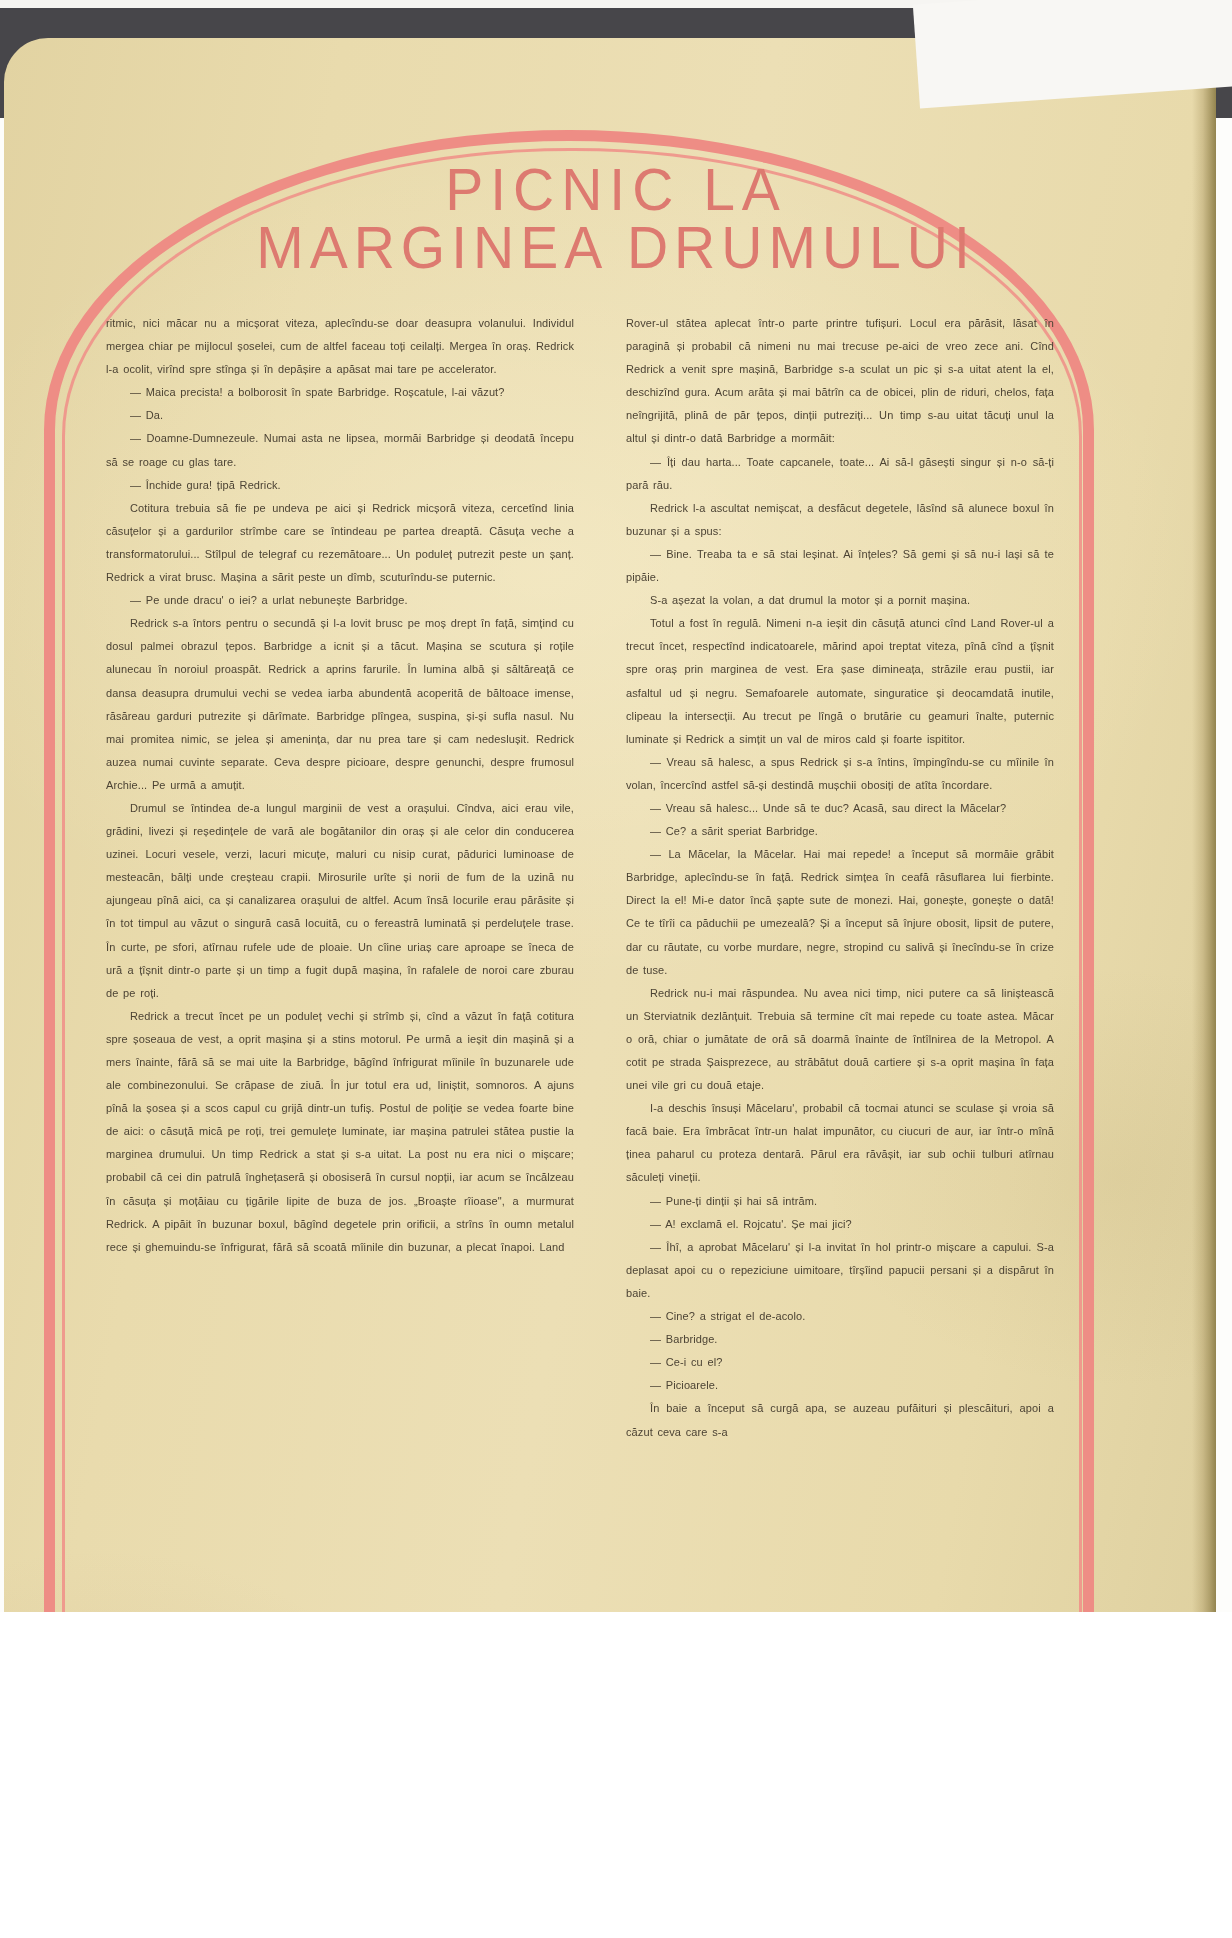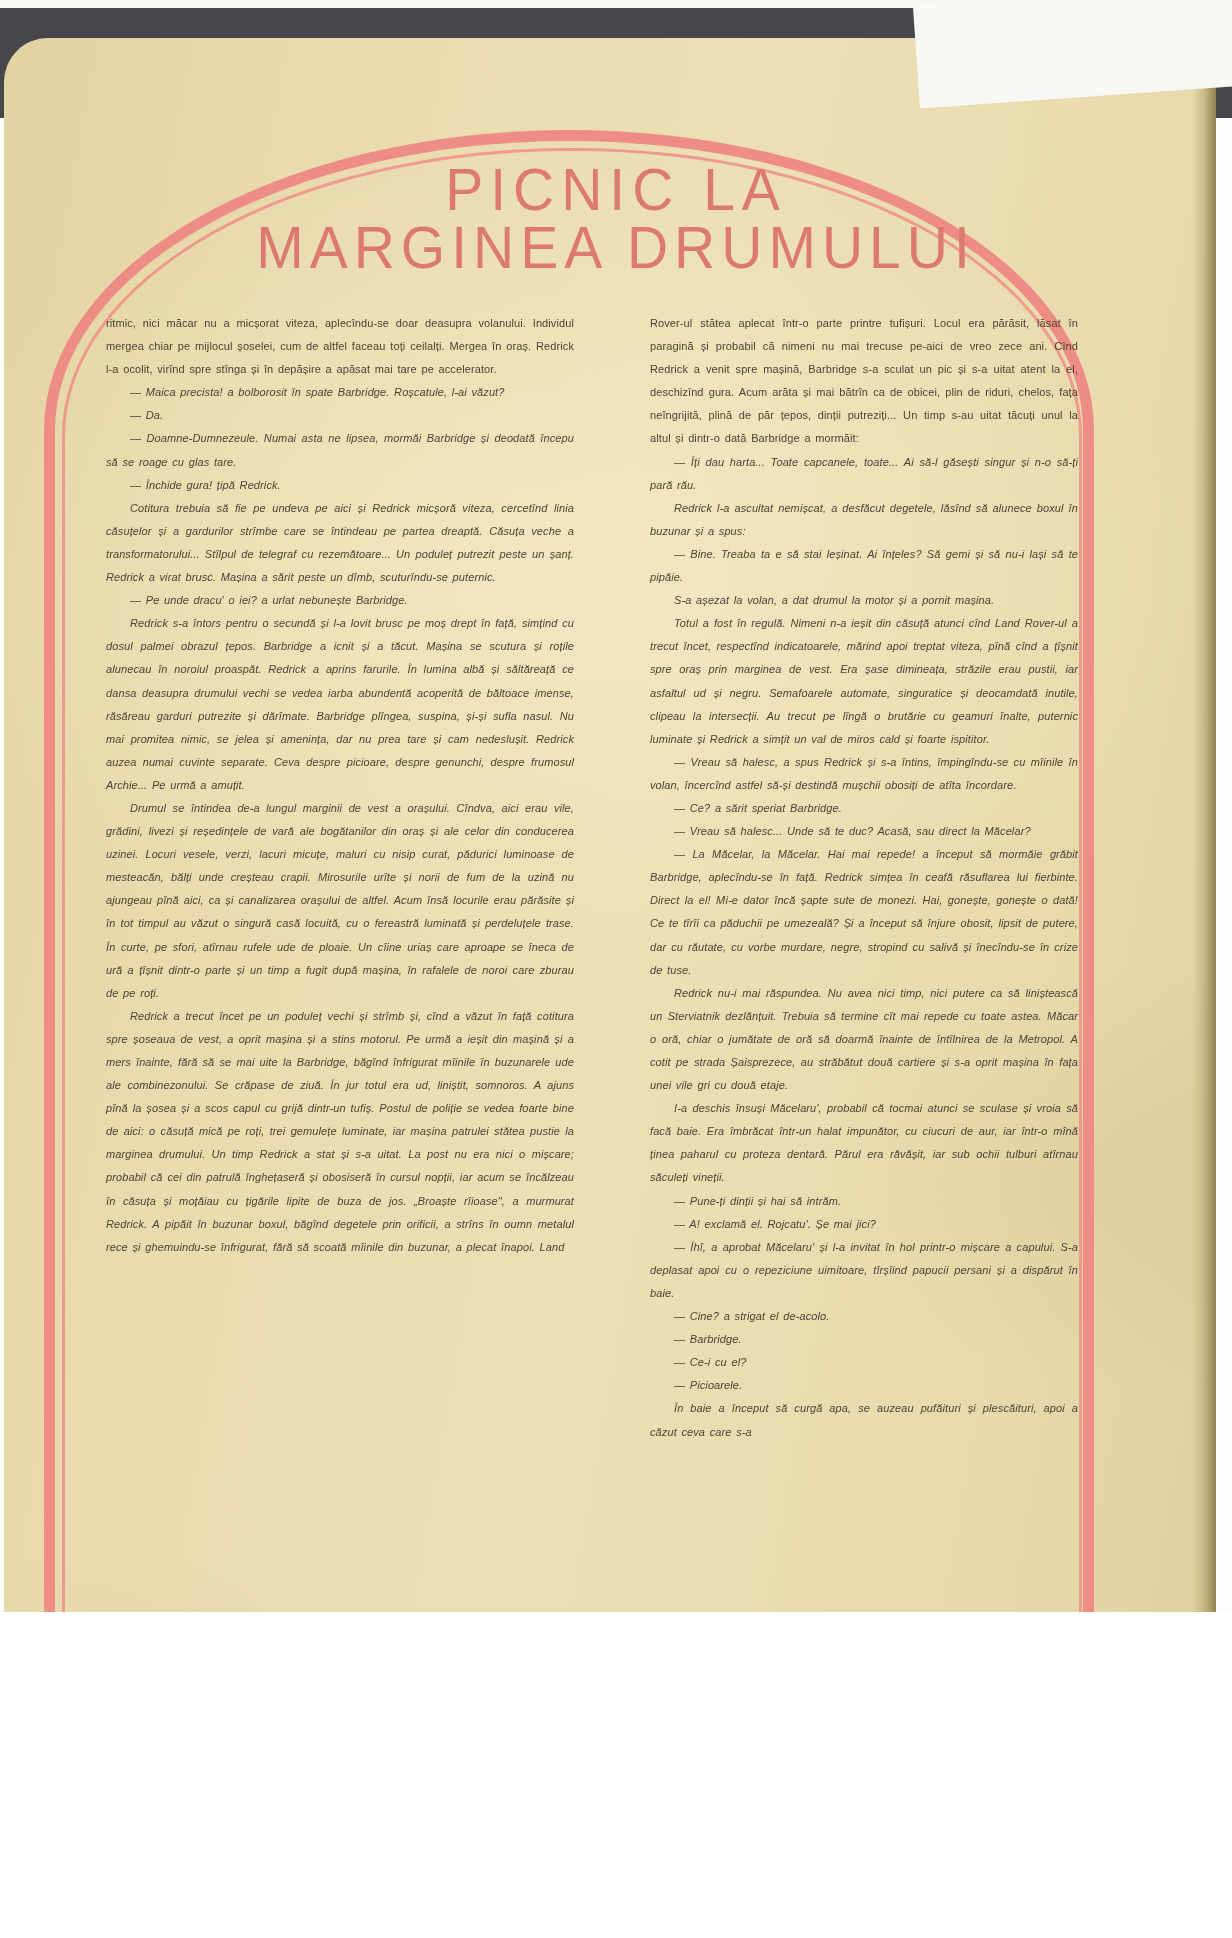--- a/index.html
+++ b/index.html
@@ -31,23 +31,23 @@
         border:3px solid #ef928a;
         border-radius:508px 508px 0 0 / 288px 288px 0 0;opacity:.9;}
   
   .title{position:absolute;left:6px;top:160px;width:1220px;text-align:center;color:#dd7a70;}
   .title .t1{font-size:57px;letter-spacing:7px;line-height:58px;transform:scaleY(1.04);}
   .title .t2{font-size:57px;letter-spacing:6px;line-height:58px;margin-top:0px;transform:scaleY(1.04);}
   
   .col{position:absolute;top:312px;color:#4c4334;font-size:11px;line-height:23.1px;
        word-spacing:1.5px;letter-spacing:.1px;}
   .col-left{left:106px;width:468px;}
-  .col-right{left:626px;width:428px;margin-left:24px;}
+  .col-right{left:626px;width:428px;}
   .para{margin:0;text-align:justify;}
-  .para.ind{text-indent:24px;font-style:italic;}
+  .para.ind{text-indent:24px;}
   
   .sf-logo{position:absolute;left:64px;top:1752px;width:130px;height:92px;}
   .sf-logo .back,.sf-logo .front{position:absolute;left:0;top:0;font-family:"DejaVu Sans", sans-serif;
         font-weight:bold;font-size:64px;line-height:64px;letter-spacing:-8px;}
   .sf-logo .back{color:#2f2a1a;transform:translate(-5px,6px);}
   .sf-logo .front{color:#575139;text-shadow:0 0 1px #efe3bc;}
   .imprint{position:absolute;left:170px;top:1757px;color:#45402f;font-weight:bold;
         font-size:22px;line-height:22px;letter-spacing:.8px;}
   .footer-rule{position:absolute;left:170px;top:1790px;width:938px;height:5px;
         border-top:4px solid #45402f;border-bottom:3px solid #45402f;transform:rotate(-0.2deg);}
@@ -96,22 +96,22 @@
       <p class="para ind">Redrick a trecut încet pe un poduleț vechi și strîmb și, cînd a văzut în față cotitura spre șoseaua de vest, a oprit mașina și a stins motorul. Pe urmă a ieșit din mașină și a mers înainte, fără să se mai uite la Barbridge, băgînd înfrigurat mîinile în buzunarele ude ale combinezonului. Se crăpase de ziuă. În jur totul era ud, liniștit, somnoros. A ajuns pînă la șosea și a scos capul cu grijă dintr-un tufiș. Postul de poliție se vedea foarte bine de aici: o căsuță mică pe roți, trei gemulețe luminate, iar mașina patrulei stătea pustie la marginea drumului. Un timp Redrick a stat și s-a uitat. La post nu era nici o mișcare; probabil că cei din patrulă înghețaseră și obosiseră în cursul nopții, iar acum se încălzeau în căsuța și moțăiau cu țigările lipite de buza de jos. „Broaște rîioase", a murmurat Redrick. A pipăit în buzunar boxul, băgînd degetele prin orificii, a strîns în oumn metalul rece și ghemuindu-se înfrigurat, fără să scoată mîinile din buzunar, a plecat înapoi. Land</p>
     </div>
   <div id="col-right" class="col col-right">
       <p class="para">Rover-ul stătea aplecat într-o parte printre tufișuri. Locul era părăsit, lăsat în paragină și probabil că nimeni nu mai trecuse pe-aici de vreo zece ani. Cînd Redrick a venit spre mașină, Barbridge s-a sculat un pic și s-a uitat atent la el, deschizînd gura. Acum arăta și mai bătrîn ca de obicei, plin de riduri, chelos, fața neîngrijită, plină de păr țepos, dinții putreziți... Un timp s-au uitat tăcuți unul la altul și dintr-o dată Barbridge a mormăit:</p>
       <p class="para ind">— Îți dau harta... Toate capcanele, toate... Ai să-l găsești singur și n-o să-ți pară rău.</p>
       <p class="para ind">Redrick l-a ascultat nemișcat, a desfăcut degetele, lăsînd să alunece boxul în buzunar și a spus:</p>
       <p class="para ind">— Bine. Treaba ta e să stai leșinat. Ai înțeles? Să gemi și să nu-i lași să te pipăie.</p>
       <p class="para ind">S-a așezat la volan, a dat drumul la motor și a pornit mașina.</p>
       <p class="para ind">Totul a fost în regulă. Nimeni n-a ieșit din căsuță atunci cînd Land Rover-ul a trecut încet, respectînd indicatoarele, mărind apoi treptat viteza, pînă cînd a țîșnit spre oraș prin marginea de vest. Era șase dimineața, străzile erau pustii, iar asfaltul ud și negru. Semafoarele automate, singuratice și deocamdată inutile, clipeau la intersecții. Au trecut pe lîngă o brutărie cu geamuri înalte, puternic luminate și Redrick a simțit un val de miros cald și foarte ispititor.</p>
       <p class="para ind">— Vreau să halesc, a spus Redrick și s-a întins, împingîndu-se cu mîinile în volan, încercînd astfel să-și destindă mușchii obosiți de atîta încordare.</p>
+      <p class="para ind">— Vreau să halesc... Unde să te duc? Acasă, sau direct la Măcelar?</p>
       <p class="para ind">— Ce? a sărit speriat Barbridge.</p>
-      <p class="para ind">— Vreau să halesc... Unde să te duc? Acasă, sau direct la Măcelar?</p>
       <p class="para ind">— La Măcelar, la Măcelar. Hai mai repede! a început să mormăie grăbit Barbridge, aplecîndu-se în față. Redrick simțea în ceafă răsuflarea lui fierbinte. Direct la el! Mi-e dator încă șapte sute de monezi. Hai, gonește, gonește o dată! Ce te tîrîi ca păduchii pe umezeală? Și a început să înjure obosit, lipsit de putere, dar cu răutate, cu vorbe murdare, negre, stropind cu salivă și înecîndu-se în crize de tuse.</p>
       <p class="para ind">Redrick nu-i mai răspundea. Nu avea nici timp, nici putere ca să liniștească un Sterviatnik dezlănțuit. Trebuia să termine cît mai repede cu toate astea. Măcar o oră, chiar o jumătate de oră să doarmă înainte de întîlnirea de la Metropol. A cotit pe strada Șaisprezece, au străbătut două cartiere și s-a oprit mașina în fața unei vile gri cu două etaje.</p>
       <p class="para ind">I-a deschis însuși Măcelaru', probabil că tocmai atunci se sculase și vroia să facă baie. Era îmbrăcat într-un halat impunător, cu ciucuri de aur, iar într-o mînă ținea paharul cu proteza dentară. Părul era răvășit, iar sub ochii tulburi atîrnau săculeți vineții.</p>
       <p class="para ind">— Pune-ți dinții și hai să intrăm.</p>
       <p class="para ind">— A! exclamă el. Rojcatu'. Șe mai jici?</p>
       <p class="para ind">— Îhî, a aprobat Măcelaru' și l-a invitat în hol printr-o mișcare a capului. S-a deplasat apoi cu o repeziciune uimitoare, tîrșîind papucii persani și a dispărut în baie.</p>
       <p class="para ind">— Cine? a strigat el de-acolo.</p>
       <p class="para ind">— Barbridge.</p>
       <p class="para ind">— Ce-i cu el?</p>
       <p class="para ind">— Picioarele.</p>

